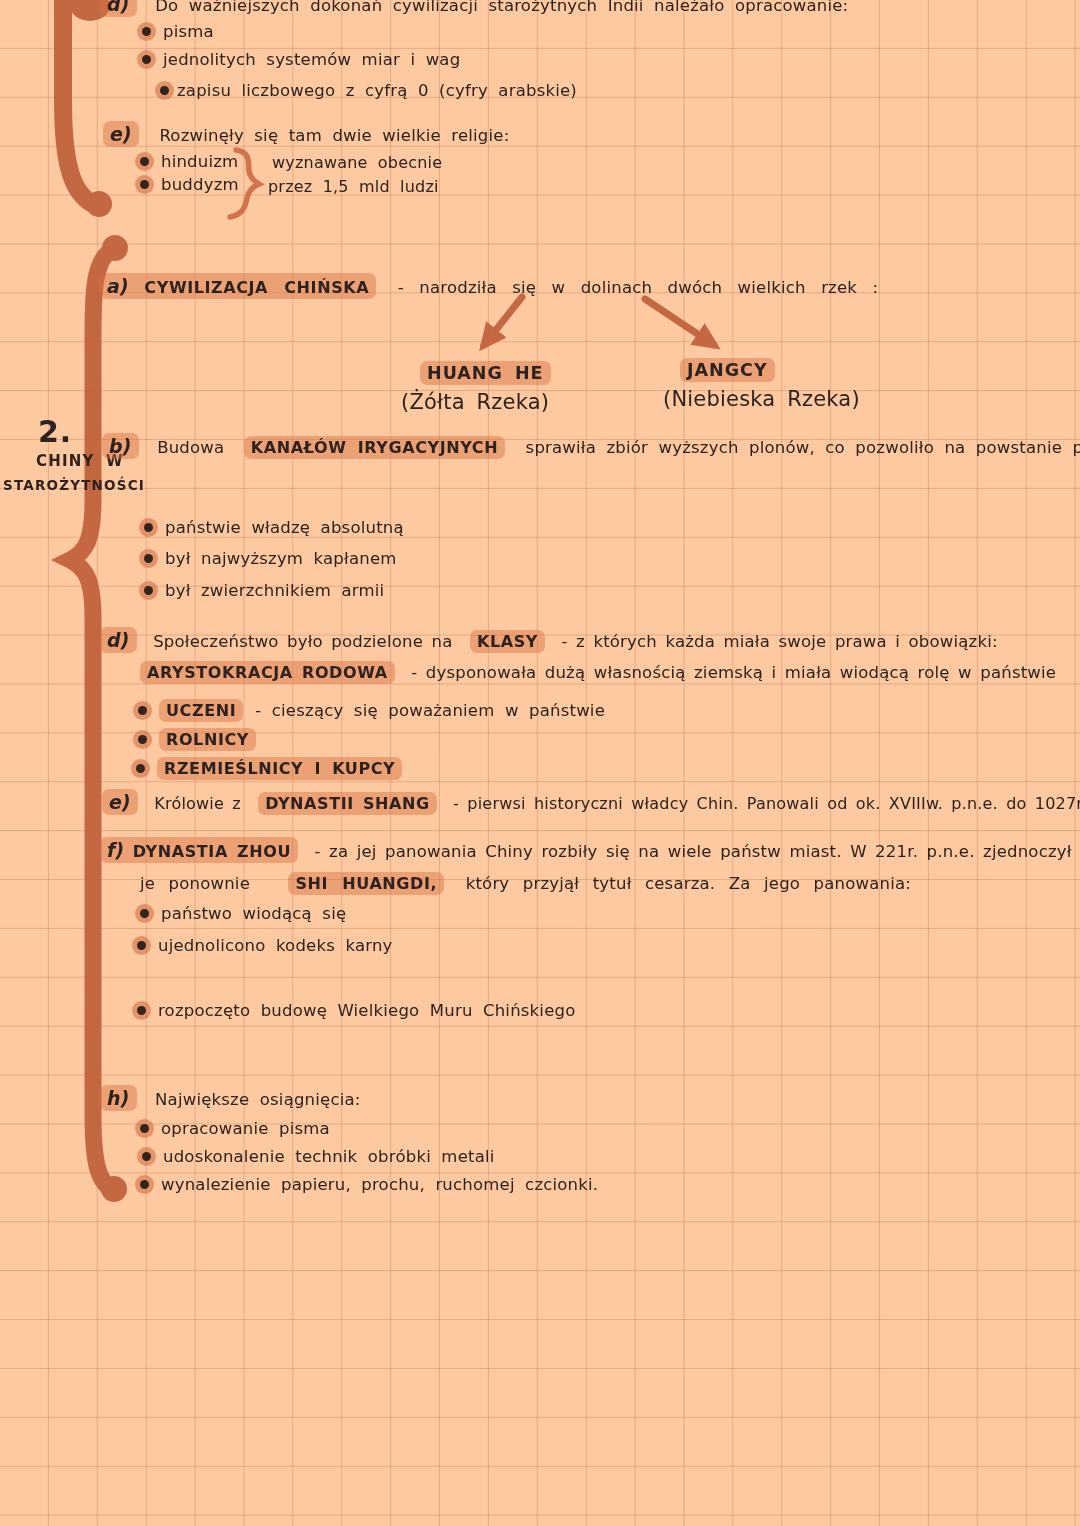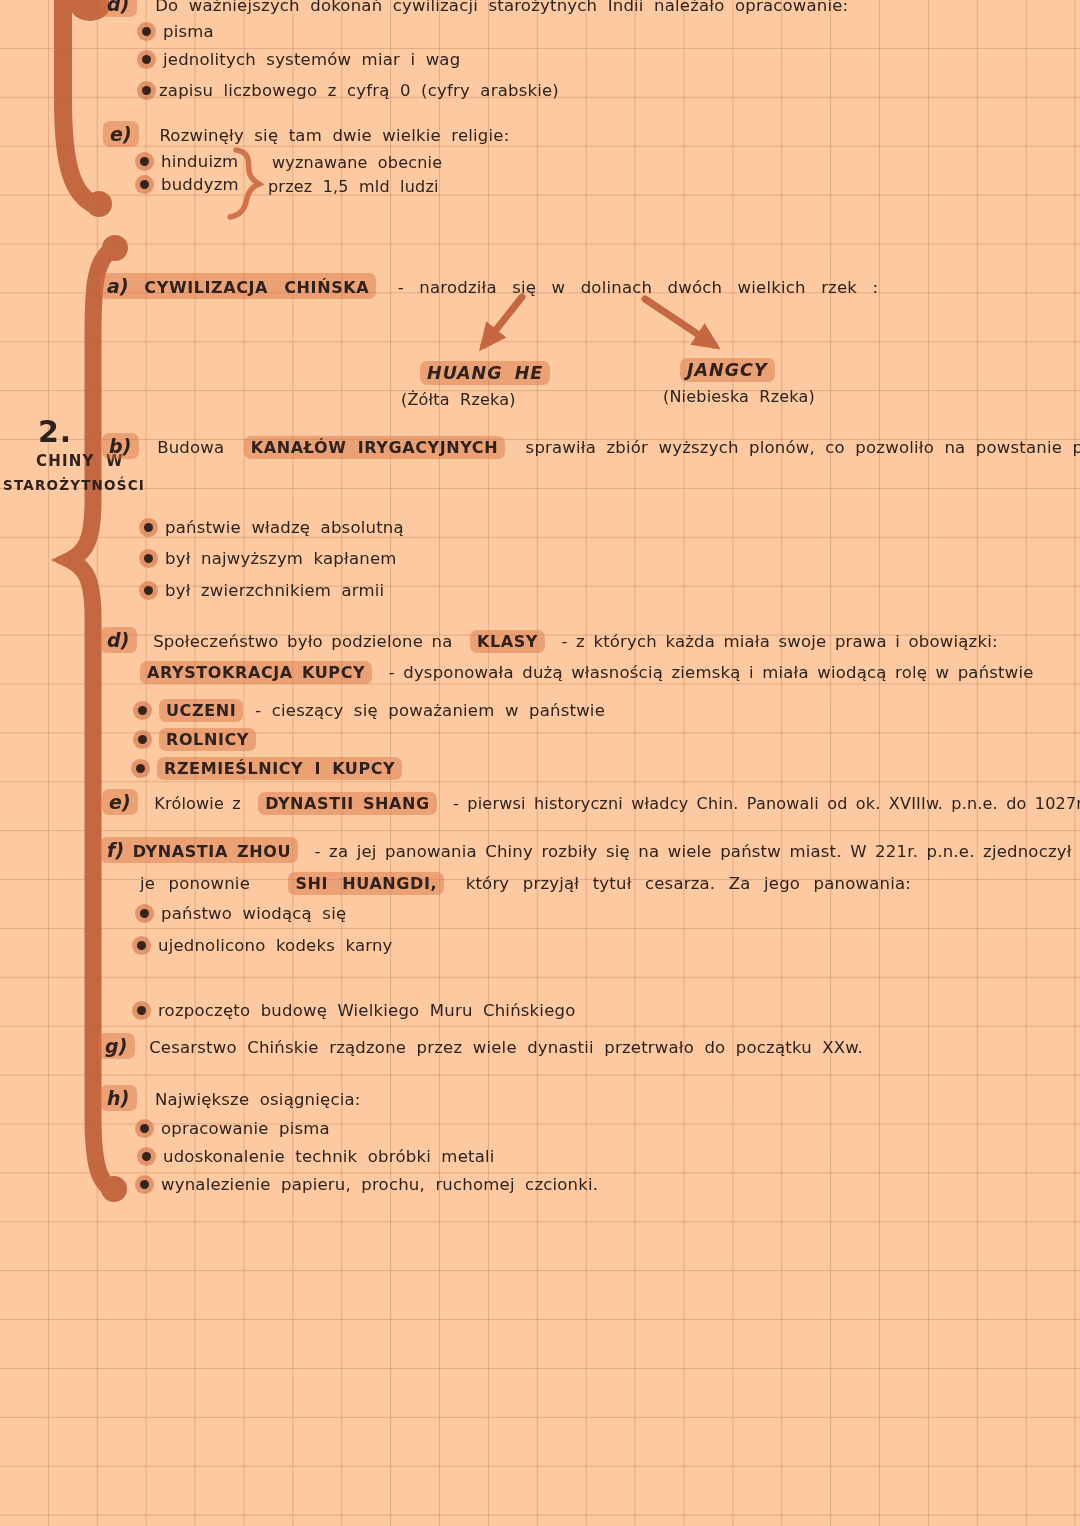--- a/index.html
+++ b/index.html
@@ -30,22 +30,22 @@
     display:inline-block;
   }
   .kw{font-weight:700;letter-spacing:0.6px;font-size:16px;}
   .bullet-row{display:flex;align-items:center;gap:12px;}
   .dot{
     width:9px;height:9px;border-radius:50%;
     background:#35241e;flex:0 0 auto;
     box-shadow:0 0 0 5px rgba(205,104,60,0.55);
     display:inline-block;
   }
-  .river-name{font-weight:700;font-size:17.5px;letter-spacing:1px;font-style:italic;}
-  .river-sub{font-size:16px;}
+  .river-name{font-weight:700;font-size:17.5px;letter-spacing:1px;}
+  .river-sub{font-size:21px;}
   .topic-number{font-weight:700;font-size:30px;letter-spacing:1px;}
   .topic-line{font-weight:700;letter-spacing:1.2px;}
   .note-small{font-size:16px;}
   .wsp8{word-spacing:8px;}
   .wsp10{word-spacing:10px;text-align:center;}
   .wsp3{word-spacing:3px;}
 </style>
 </head>
 <body>
 
@@ -83,21 +83,21 @@
     <span class="seg" style="margin-left:8px;">Do ważniejszych dokonań cywilizacji starożytnych Indii należało opracowanie:</span>
   </div>
   <div class="row bullet-row" style="left:142px;top:22px;">
     <span class="dot"></span>
     <span>pisma</span>
   </div>
   <div class="row bullet-row" style="left:142px;top:50px;">
     <span class="dot"></span>
     <span>jednolitych systemów miar i wag</span>
   </div>
-  <div class="row bullet-row" style="left:142px;top:81px;gap:8px;">
+  <div class="row bullet-row" style="left:160px;top:81px;gap:8px;">
     <span class="dot"></span>
     <span>zapisu liczbowego z cyfrą 0 (cyfry arabskie)</span>
   </div>
 
   <div class="row" style="left:103px;top:121px;">
     <span class="hl marker">e)</span>
     <span class="seg" style="margin-left:10px;">Rozwinęły się tam dwie wielkie religie:</span>
   </div>
   <div class="row bullet-row" style="left:140px;top:152px;">
     <span class="dot"></span>
@@ -147,21 +147,21 @@
     <span>był zwierzchnikiem armii</span>
   </div>
 
   <div class="row wsp3" style="left:100px;top:627px;">
     <span class="hl marker">d)</span>
     <span class="seg" style="margin-left:8px;">Społeczeństwo było podzielone na</span>
     <span class="hl kw">KLASY</span>
     <span class="seg" style="margin-left:8px;">- z których każda miała swoje prawa i obowiązki:</span>
   </div>
   <div class="row wsp3" style="left:140px;top:661px;">
-    <span class="hl kw">ARYSTOKRACJA KUPCY</span>
+    <span class="hl kw">ARYSTOKRACJA RODOWA</span>
     <span class="seg" style="margin-left:8px;">- dysponowała dużą własnością ziemską i miała wiodącą rolę w państwie</span>
   </div>
   <div class="row bullet-row" style="left:138px;top:699px;">
     <span class="dot"></span>
     <span class="hl kw">UCZENI</span>
     <span>- cieszący się poważaniem w państwie</span>
   </div>
   <div class="row bullet-row" style="left:138px;top:728px;">
     <span class="dot"></span>
     <span class="hl kw">ROLNICY</span>
@@ -193,24 +193,20 @@
   </div>
   <div class="row bullet-row" style="left:137px;top:936px;">
     <span class="dot"></span>
     <span>ujednolicono kodeks karny</span>
   </div>
   <div class="row bullet-row" style="left:137px;top:1001px;">
     <span class="dot"></span>
     <span>rozpoczęto budowę Wielkiego Muru Chińskiego</span>
   </div>
 
-  <div class="row" style="left:98px;top:1033px;">
-    <span class="hl marker">g)</span>
-    <span class="seg" style="margin-left:4px;">Cesarstwo Chińskie rządzone przez wiele dynastii przetrwało do początku XXw.</span>
-  </div>
 
   <div class="row" style="left:100px;top:1085px;">
     <span class="hl marker">h)</span>
     <span class="seg" style="margin-left:8px;">Największe osiągnięcia:</span>
   </div>
   <div class="row bullet-row" style="left:140px;top:1119px;">
     <span class="dot"></span>
     <span>opracowanie pisma</span>
   </div>
   <div class="row bullet-row" style="left:142px;top:1147px;">

